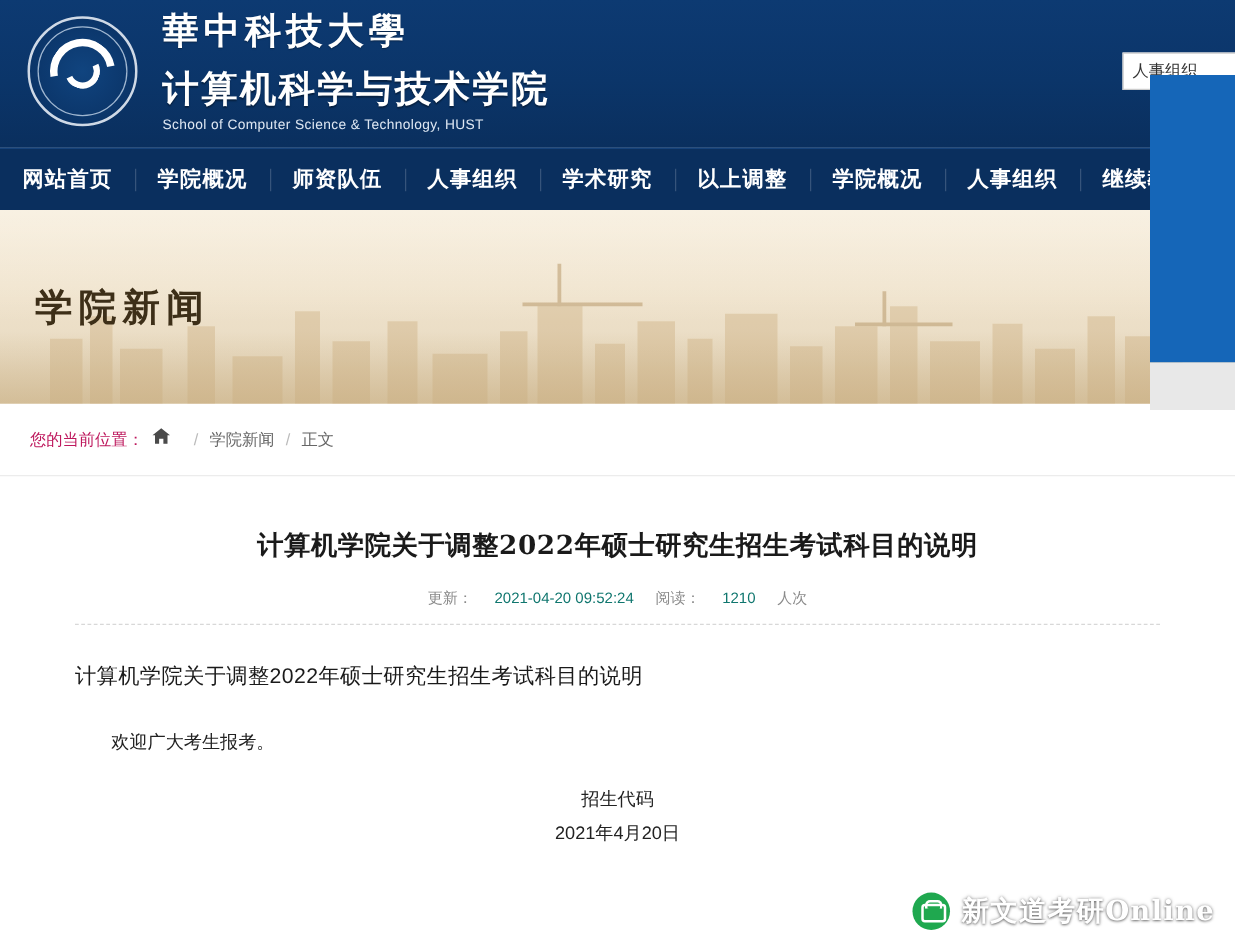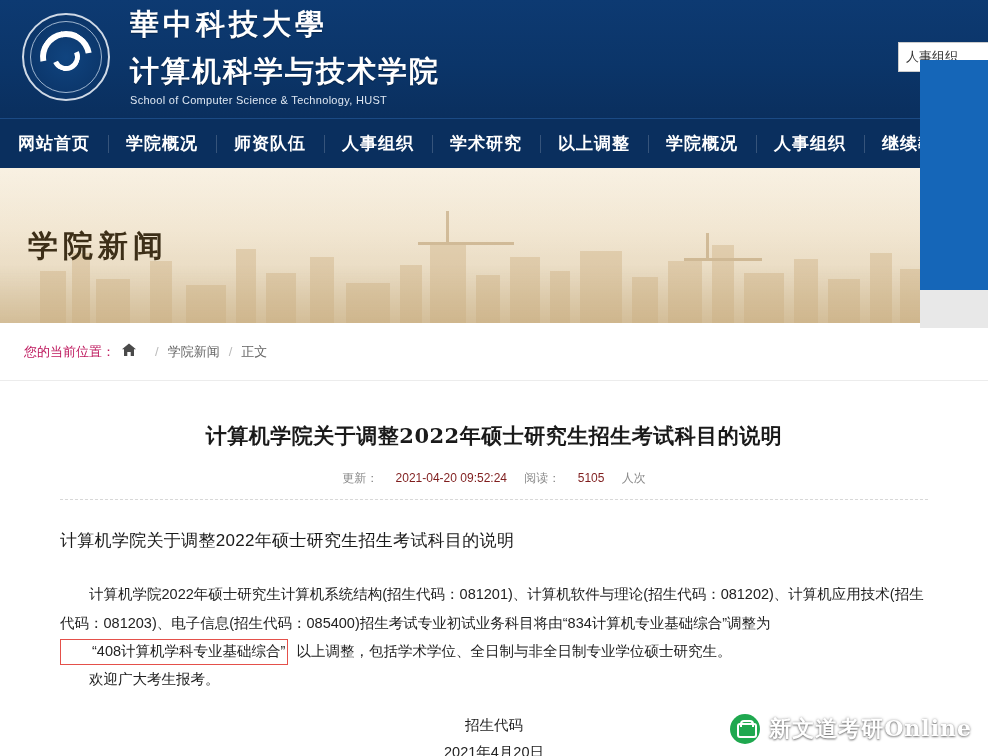--- a/index.html
+++ b/index.html
@@ -212,21 +212,21 @@
   }
   .art-meta {
     margin-top: 20px;
     padding-bottom: 12px;
     text-align: center;
     font-size: 12px;
     color: #8a8a8a;
     border-bottom: 1px dashed #d8d8d8;
   }
   .art-meta span { margin: 0 7px; }
-  .art-meta .val { color: #7f1d1d; }
+  .art-meta .val { color: #0f766e; }
 
   .art-body {
     margin-top: 24px;
     font-size: 15.5px;
     color: #222222;
     line-height: 2.0;
   }
   .lead {
     font-size: 17px;
     color: #1a1a1a;
@@ -378,27 +378,26 @@
     <span class="crumb-item">正文</span>
   </div>
 
   <div class="article">
     <h1 class="art-title">计算机学院关于调整2022年硕士研究生招生考试科目的说明</h1>
 
     <div class="art-meta">
       <span>更新：</span>
       <span class="val">2021-04-20 09:52:24</span>
       <span>阅读：</span>
-      <span class="val">5105</span>
+      <span class="val">1210</span>
       <span>人次</span>
     </div>
 
     <div class="art-body">
       <div class="lead">计算机学院关于调整2022年硕士研究生招生考试科目的说明</div>
-      <div class="para"><span>计算机学院2022年硕士研究生计算机系统结构(招生代码：081201)、计算机软件与理论(招生代码：081202)、计算机应用技术(招生代码：081203)、电子信息(招生代码：085400)招生考试专业初试业务科目将由“834计算机专业基础综合”调整为</span><span class="hl">“408计算机学科专业基础综合”</span>&nbsp;&nbsp;<span>以上调整，包括学术学位、全日制与非全日制专业学位硕士研究生。</span></div>
       <div class="para">欢迎广大考生报考。</div>
       <div class="sign">
         <div>招生代码</div>
         <div>2021年4月20日</div>
       </div>
     </div>
   </div>
 
   <div class="watermark">
     <div class="wm-logo"></div>

